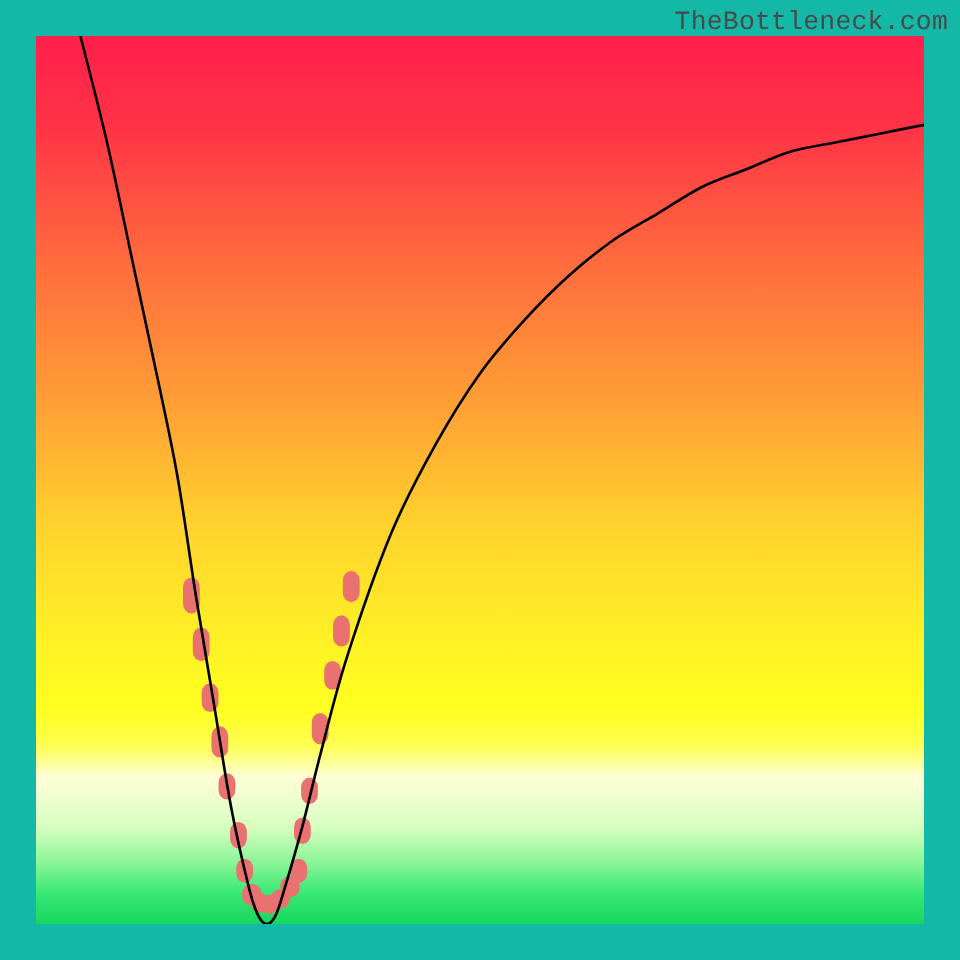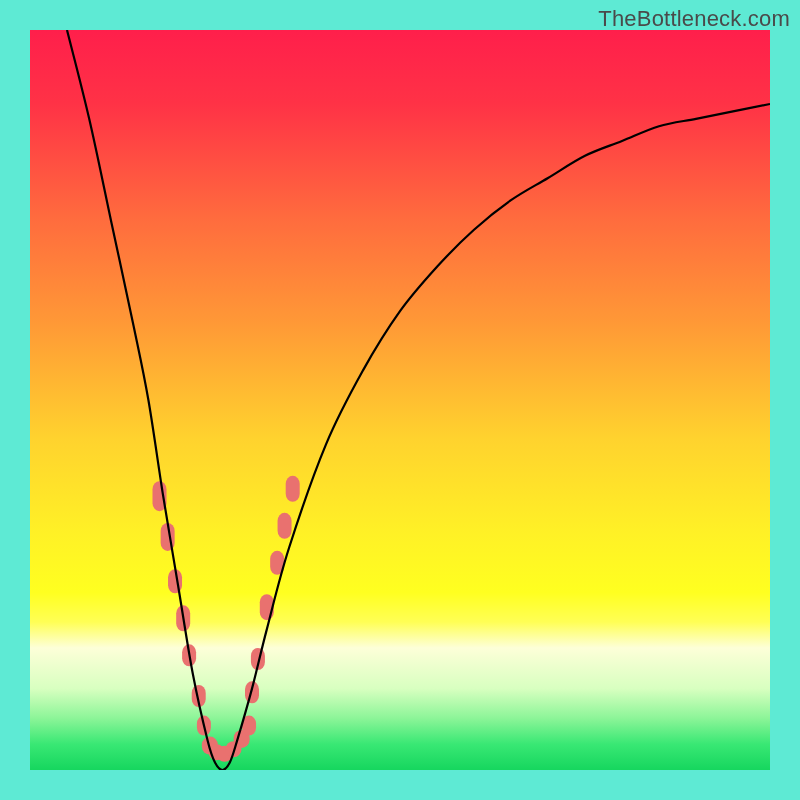--- a/index.html
+++ b/index.html
@@ -10,21 +10,22 @@
     overflow: hidden;
     background: #000;
     font-family: Arial, Helvetica, sans-serif;
   }
   .frame {
     position: absolute;
     left: 0;
     top: 0;
     width: 800px;
     height: 800px;
-    background: #5eead4;
+    background: #14b8a6;
+    font-family: Liberation Mono, monospace;
   }
   .plot-area {
     position: absolute;
     left: 30px;
     top: 30px;
     width: 740px;
     height: 740px;
     overflow: hidden;
   }
   .gradient-bg {

